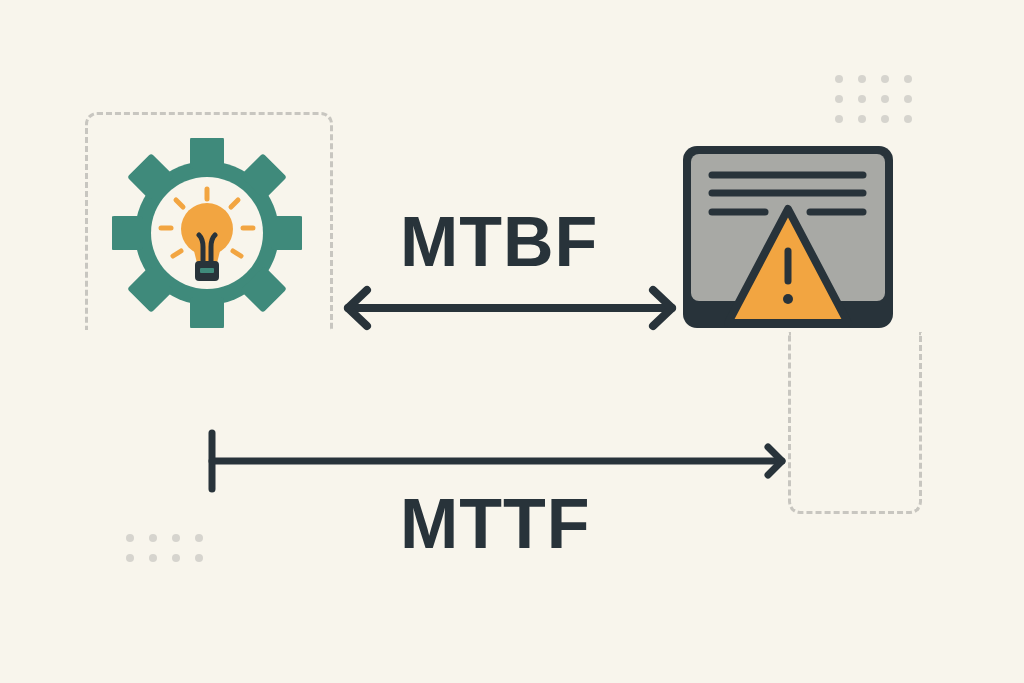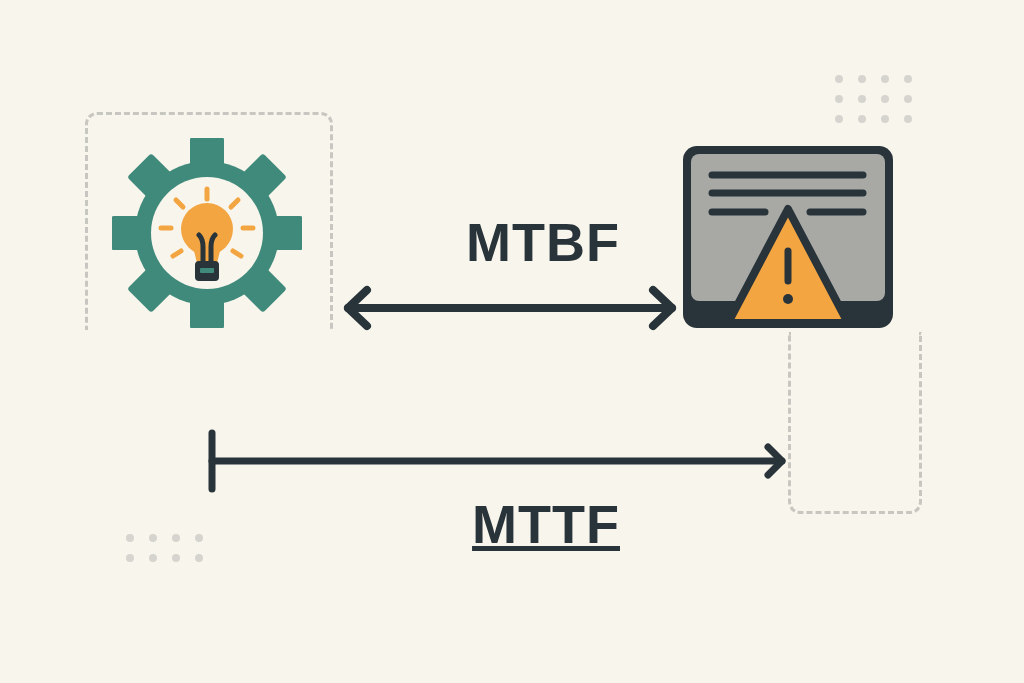--- a/index.html
+++ b/index.html
@@ -16,23 +16,23 @@
       box-sizing: border-box;
     }
     .dots { display: grid; }
     .dot {
       width: 8px; height: 8px; border-radius: 50%;
       background: #d6d4ce;
     }
     .label {
       font-weight: 700;
       color: #28333a;
-      font-size: 54px;
+      font-size: 70px;
       letter-spacing: 1px;
-      text-align: right;
+      text-align: left;
     }
     svg { display: block; }
   </style>
 </head>
 <body>
 
 <div class="abs dash-box" style="left:85px; top:112px; width:248px; height:218px; border-bottom:none; border-bottom-left-radius:0; border-bottom-right-radius:0;"></div>
 
 <div class="abs dash-box" style="left:788px; top:332px; width:134px; height:182px; border-top:none; border-top-left-radius:0; border-top-right-radius:0;"></div>
 
@@ -132,13 +132,13 @@
 <div class="abs" style="left:205px; top:428px; width:585px; height:66px;">
   <svg width="585" height="66" viewBox="0 0 585 66">
     <g stroke="#28333a" stroke-width="7" stroke-linecap="round" stroke-linejoin="round" fill="none">
       <line x1="7" y1="5" x2="7" y2="61"></line>
       <line x1="7" y1="33" x2="577" y2="33"></line>
       <polyline points="563,19 577,33 563,47"></polyline>
     </g>
   </svg>
 </div>
 
-<div class="abs label" style="left:400px; top:494px; width:220px; line-height:60px;text-decoration:underline;">MTTF</div>
+<div class="abs label" style="left:400px; top:494px; width:220px; line-height:60px;">MTTF</div>
 
 </body></html>

